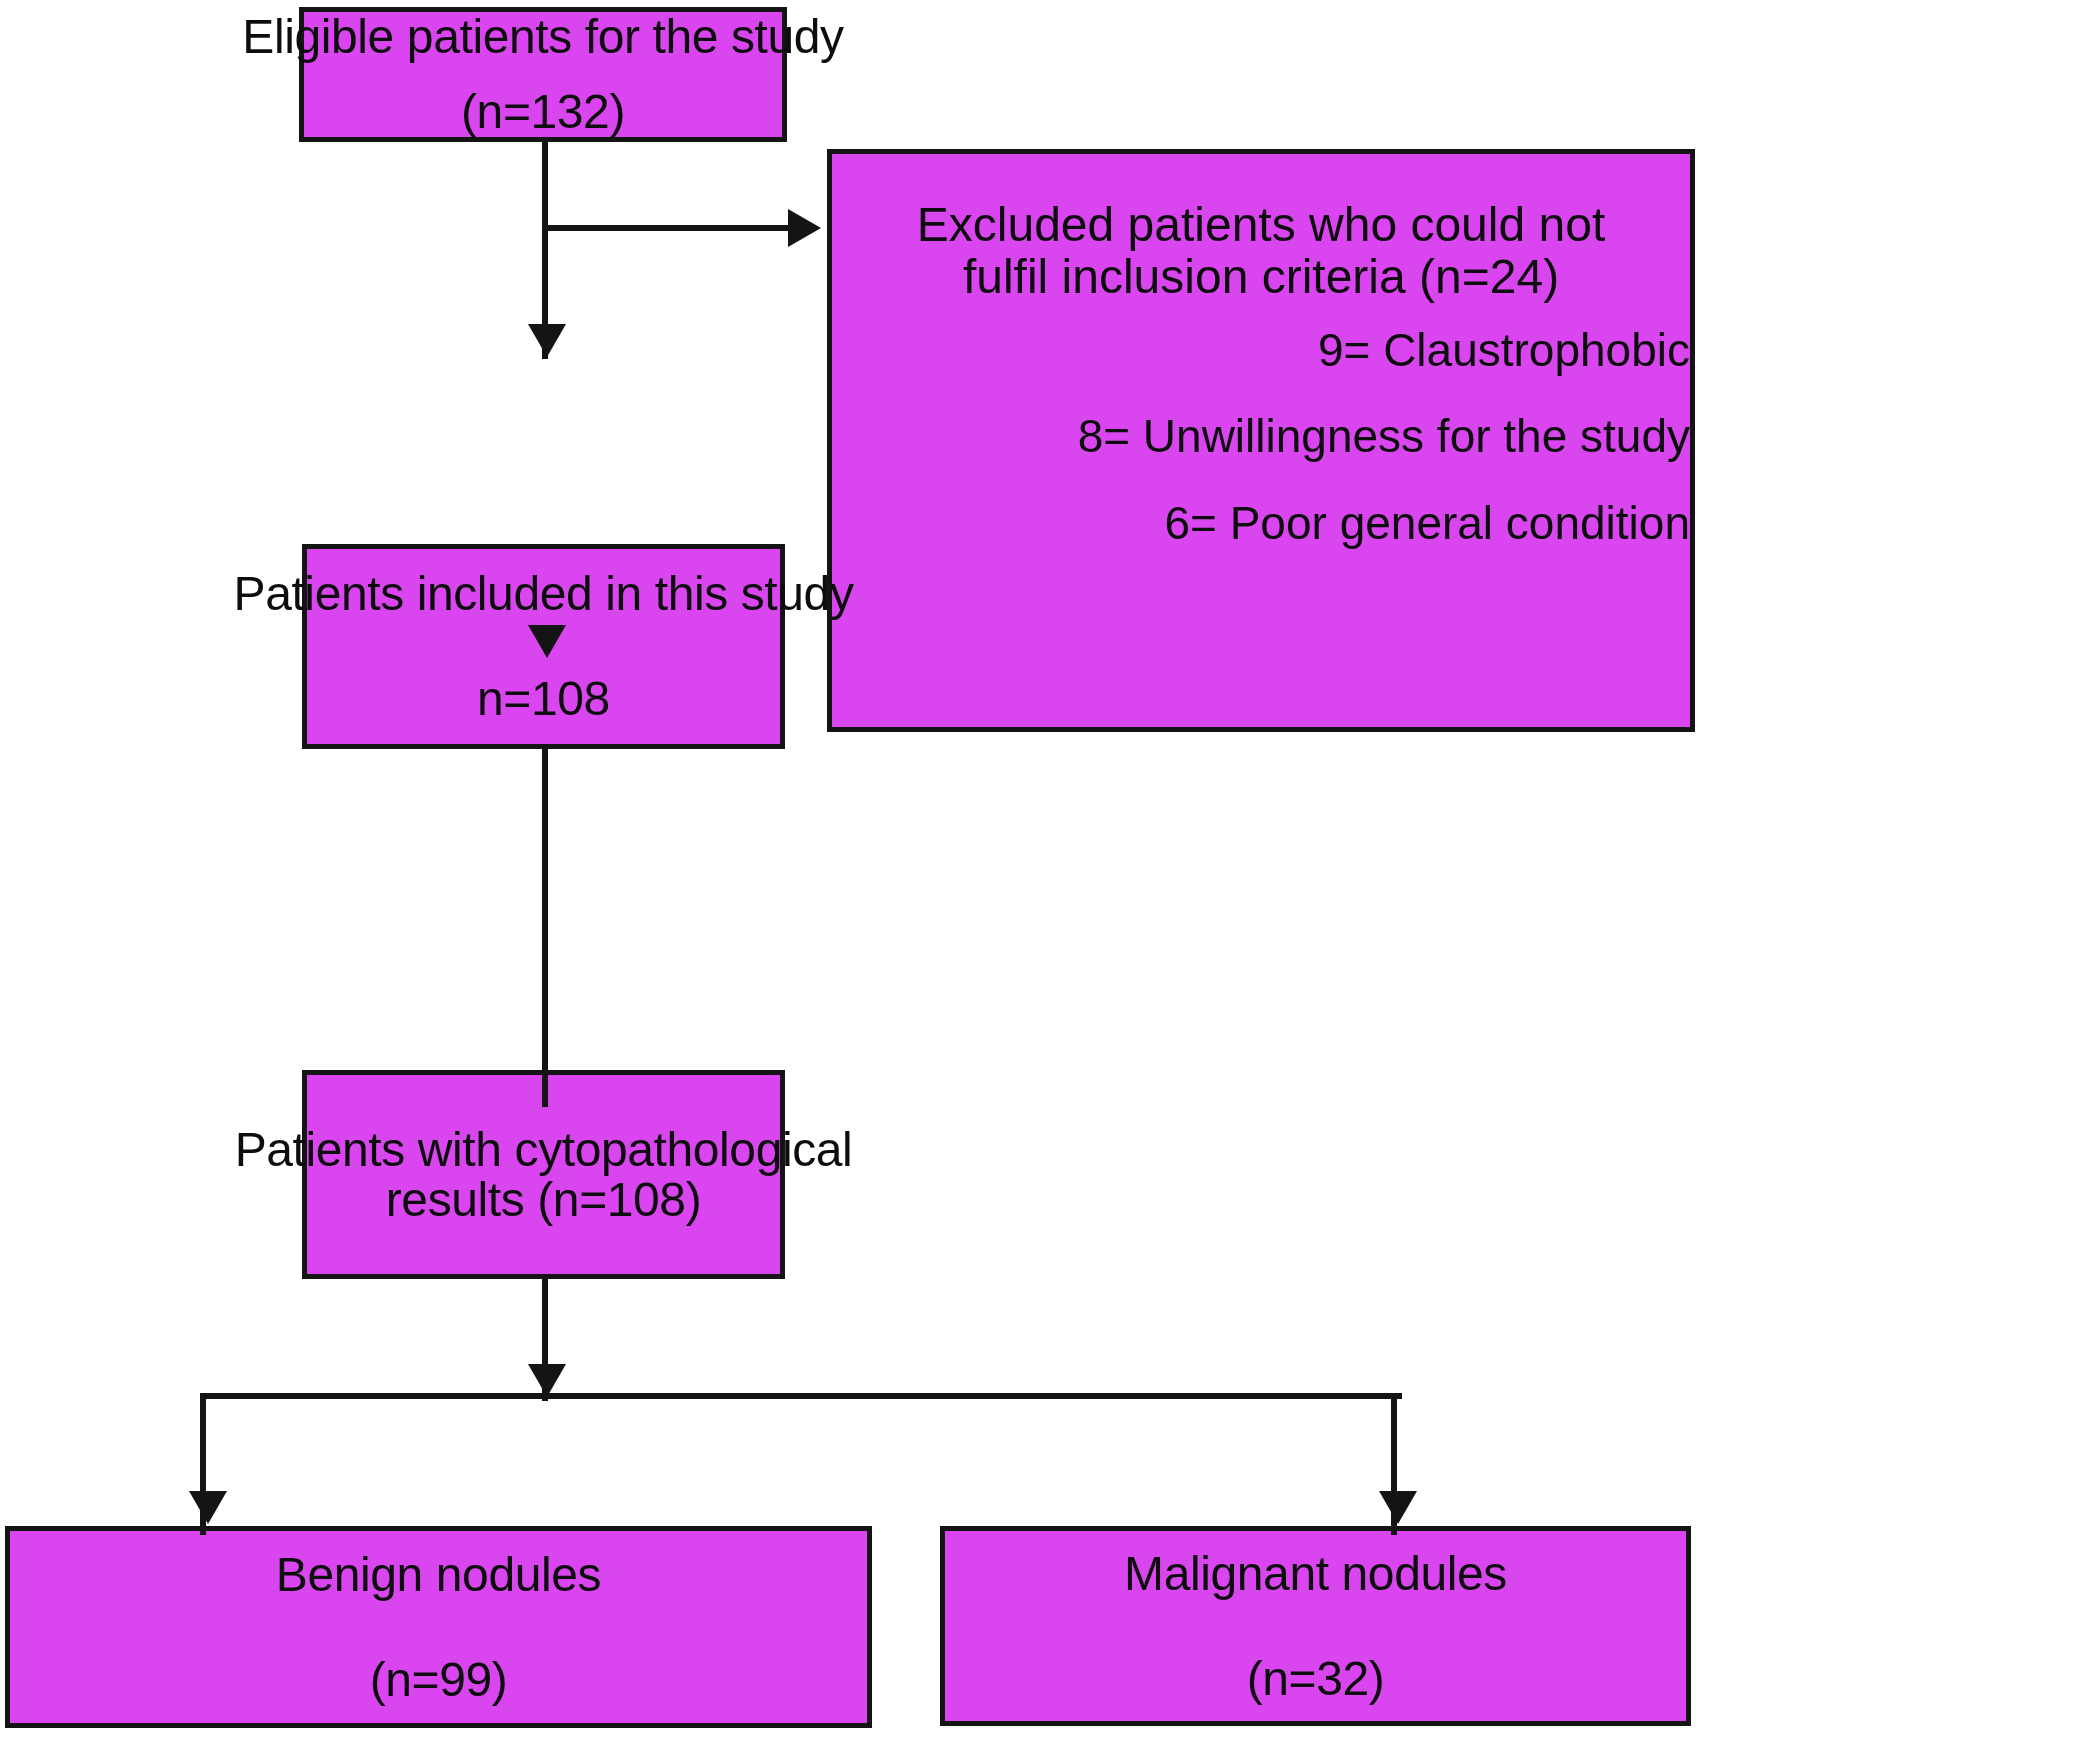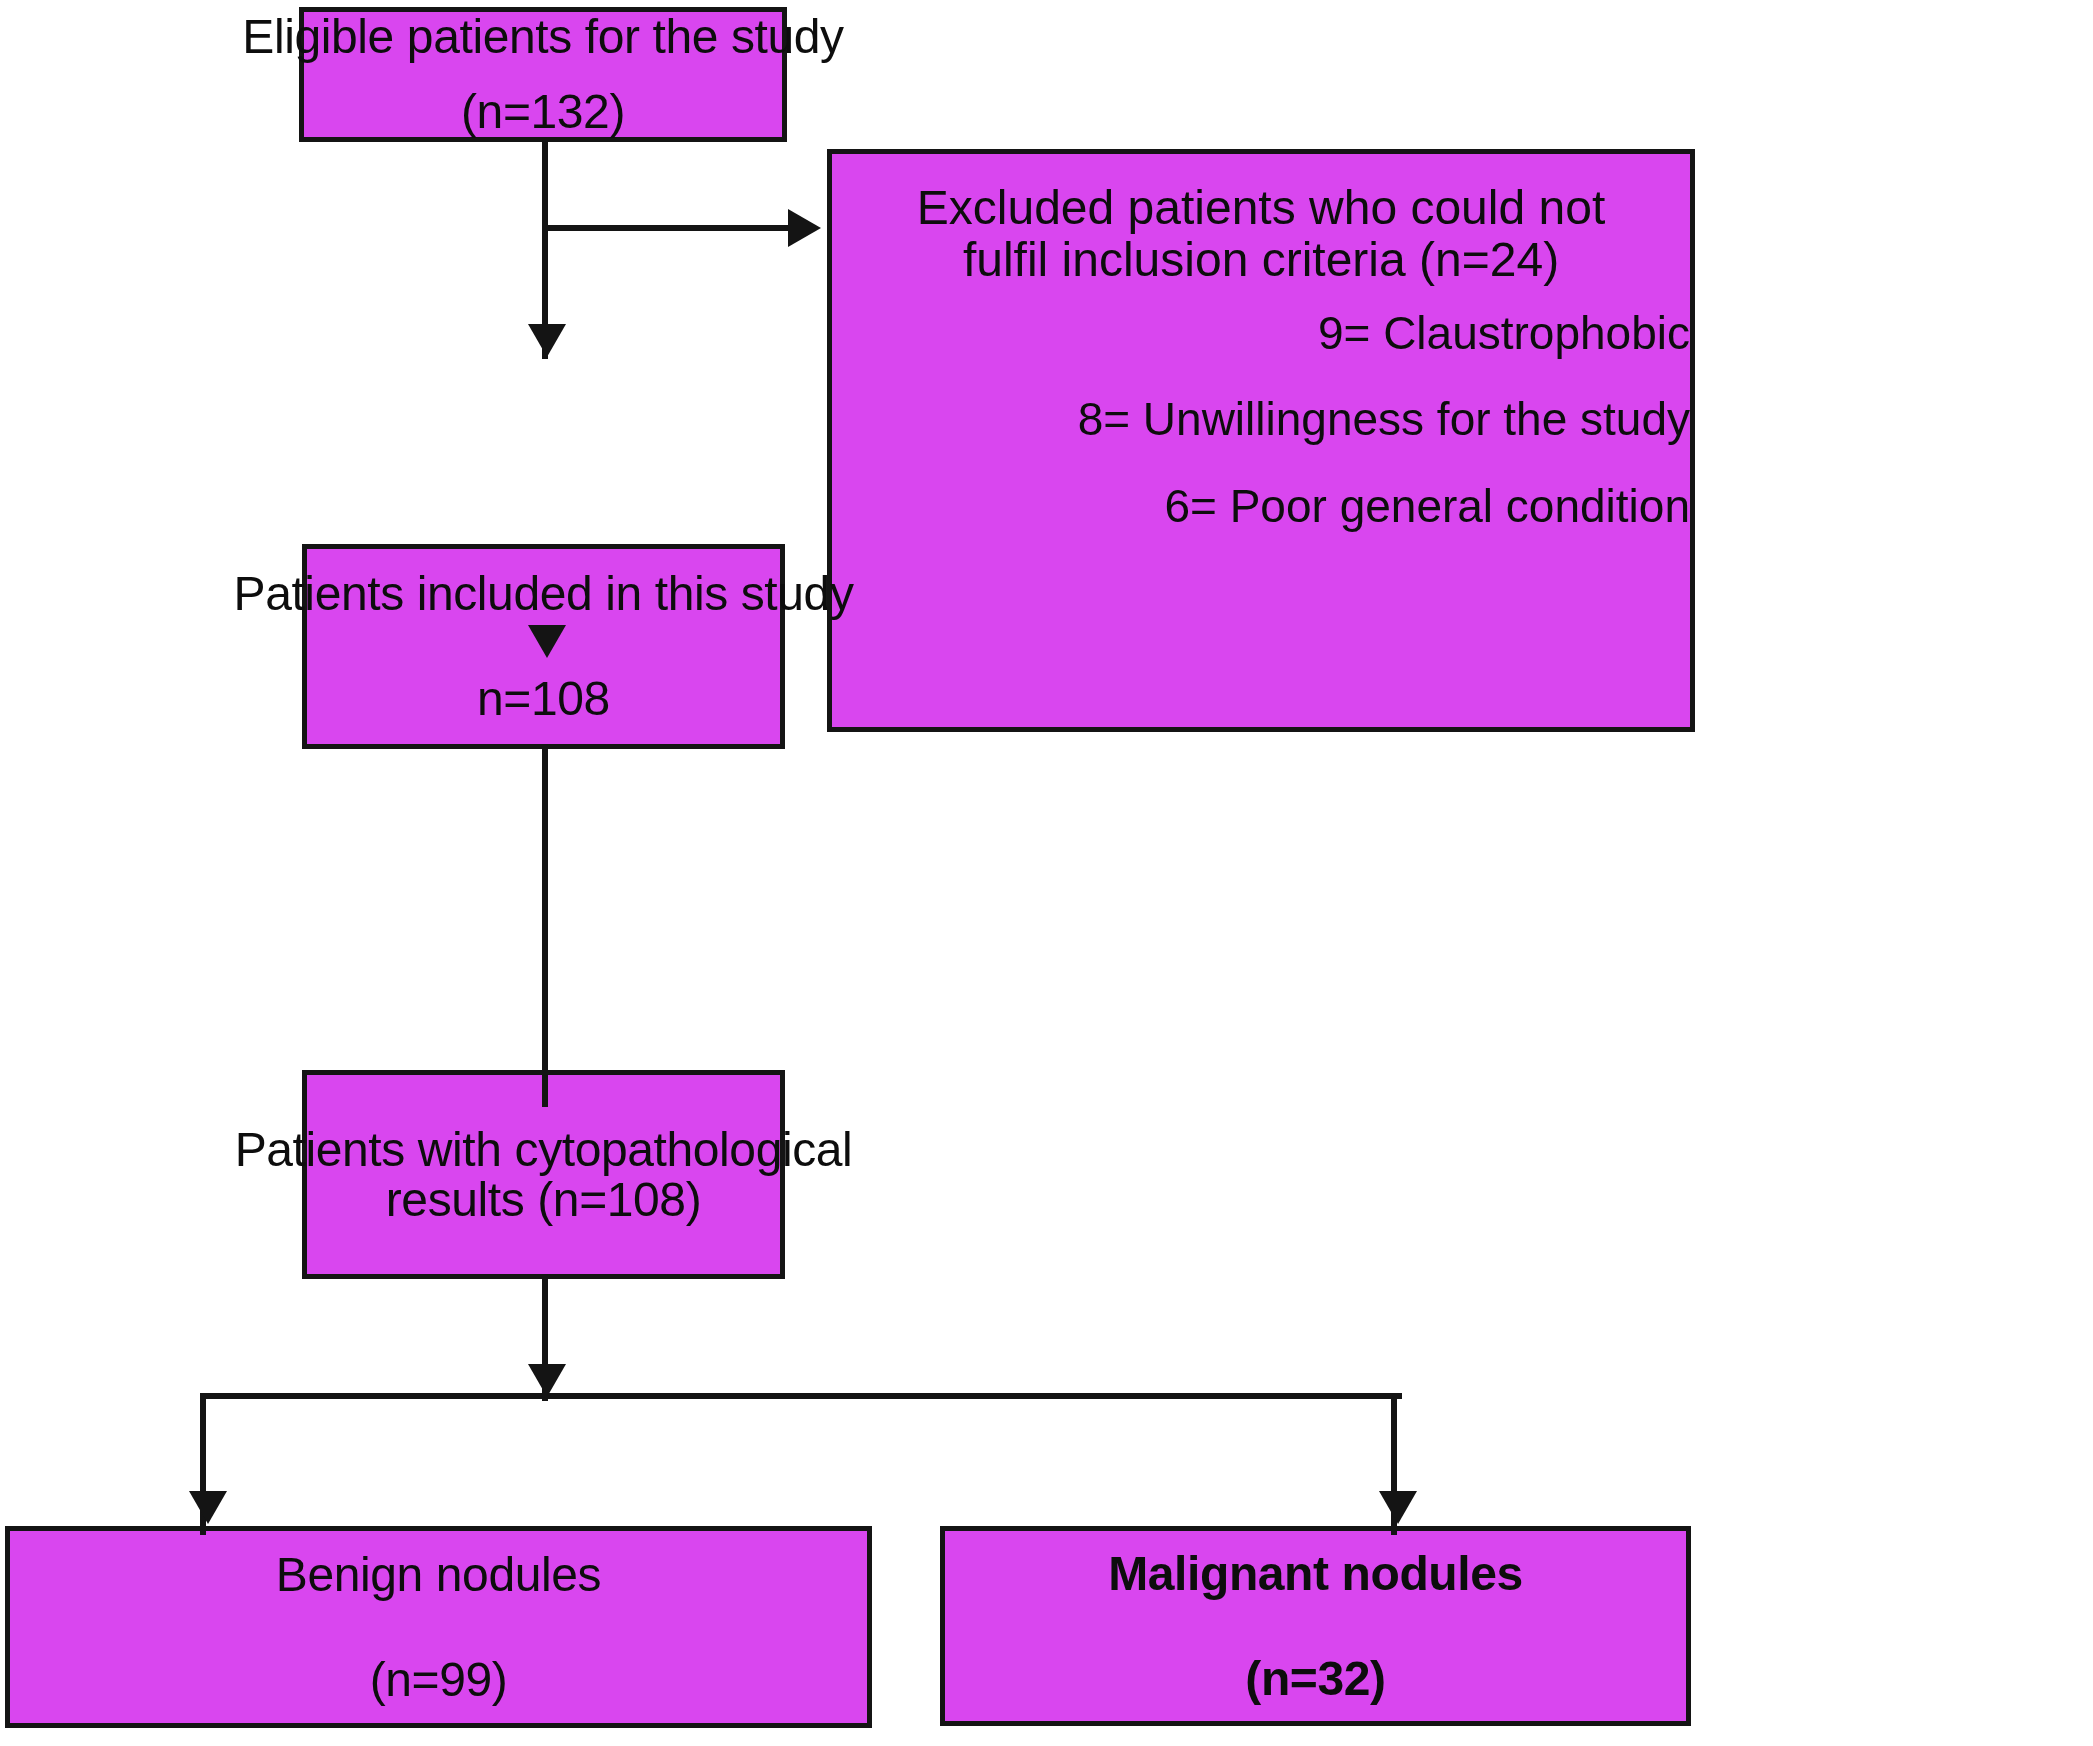--- a/index.html
+++ b/index.html
@@ -45,28 +45,29 @@
     height: 55px;
   }
 
   
   #node-eligible      { left: 299px;  top: 6.7px;    width: 488px;  height: 135px; }
   #node-excluded      { left: 827px;  top: 149px;  width: 868px; height: 583px;
                         align-items: center; justify-content: flex-start; padding-top: 28px; }
   #node-included      { left: 302px;  top: 544px;  width: 483px;  height: 205px; }
   #node-cyto          { left: 302px;  top: 1070px; width: 483px;  height: 209px; }
   #node-benign        { left: 5px;    top: 1526px; width: 867px;  height: 202px; }
-  #node-malignant     { left: 940px; top: 1526px; width: 751px;  height: 200px; font-weight: bold; }
+  #node-malignant     { left: 940px; top: 1526px; width: 751px;  height: 200px; }
 
   
   .excluded-body {
     width: 100%;
     display: flex;
     flex-direction: column;
     align-items: center;
+    margin-top: 17px;
   }
   .excluded-body .hline {
     font-size: 48px;
     line-height: 1.08;
     white-space: nowrap;
     color: #0d0d0d;
   }
   .excluded-list {
     width: 100%;
     margin-top: 23.4px;

